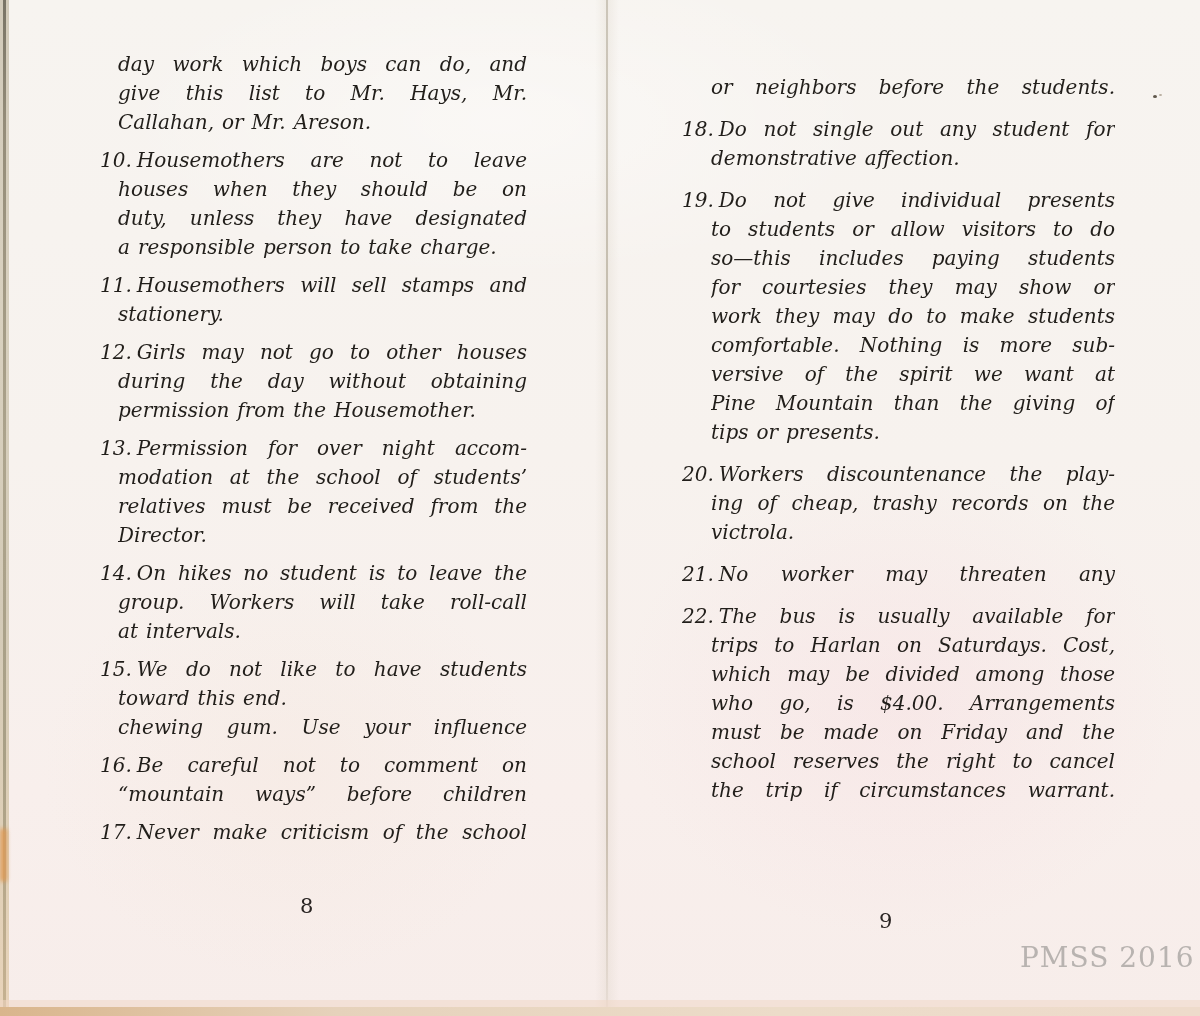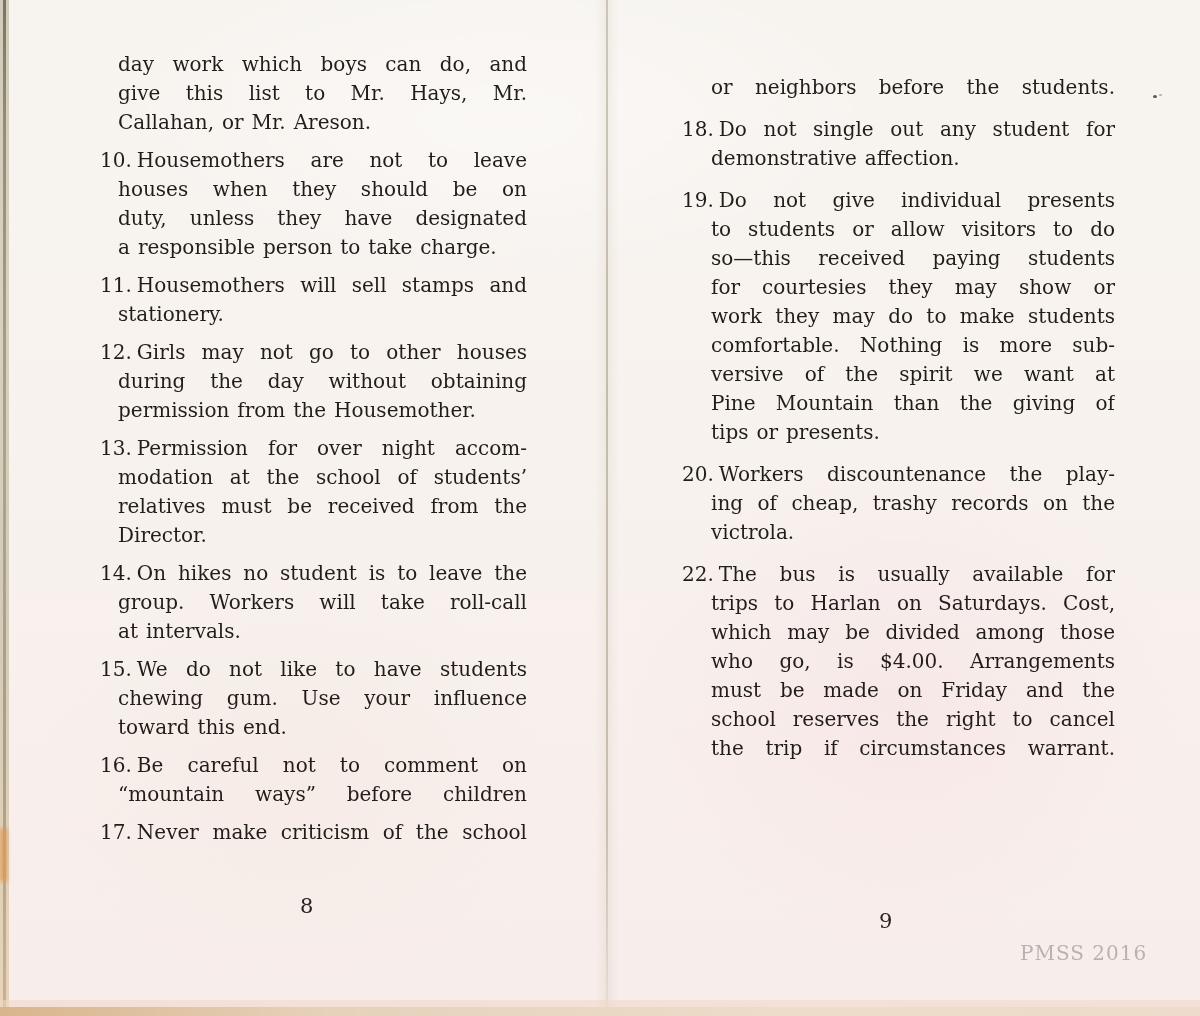--- a/index.html
+++ b/index.html
@@ -19,29 +19,29 @@
 
   .page-col { position:absolute; font-size:20px; }
   #col8 { left:100px; top:50px;  width:427px; }
   #col9 { left:682px; top:73px;  width:433px; }
 
   .item { margin-bottom:9px; }
   #col9 .item { margin-bottom:13px; }
   .cont { margin-left:18px; }
   #col9 .cont { margin-left:29px; }
 
-  .line { height:29px; line-height:29px; overflow:hidden; word-spacing:0.08em; }
+  .line { height:29px; line-height:29px; overflow:hidden; word-spacing:0.08em;font-style:italic; }
   .line.j { text-align:justify; text-align-last:justify; }
   .num { padding-right:5px; }
 
   .pageno { position:absolute; font-size:21px; color:#2a2523; }
   #pn8 { left:300px; top:894px; }
   #pn9 { left:879px; top:909px; }
 
-  #watermark { position:absolute; left:1020px; top:941px; font-size:20px;
+  #watermark { position:absolute; left:1020px; top:941px; font-size:28px;
     color:#b8b3b0; letter-spacing:1px; }
 
   .artifact { position:absolute; pointer-events:none; }
   #edge-left { left:0; top:0; width:9px; height:1016px; opacity:.75;
     background:linear-gradient(180deg,#c6bda8 0%,#cfc6b0 30%,#c8bea6 60%,#d8c6a6 85%,#e4cbaa 100%); }
   #edge-left-line { left:3px; top:0; width:3px; height:1016px; opacity:.9;
     background:linear-gradient(180deg,#6f6a5c 0%,#8d8571 12%,#a89f87 45%,#a39a80 75%,#c3ae8c 100%); }
   #edge-orange { left:0; top:828px; width:7px; height:54px; background:#e09a55;
     filter:blur(2px); border-radius:4px; opacity:.85; }
   #edge-bottom-soft { left:0; top:1000px; width:1200px; height:8px;
@@ -104,22 +104,22 @@
       <div class="item">
         <div class="line j"><span class="num">14.</span>On hikes no student is to leave the</div>
         <div class="cont">
           <div class="line j">group. Workers will take roll-call</div>
           <div class="line">at intervals.</div>
         </div>
       </div>
       <div class="item">
         <div class="line j"><span class="num">15.</span>We do not like to have students</div>
         <div class="cont">
+          <div class="line">toward this end.</div>
           <div class="line j">chewing gum. Use your influence</div>
-          <div class="line">toward this end.</div>
         </div>
       </div>
       <div class="item">
         <div class="line j"><span class="num">16.</span>Be careful not to comment on</div>
         <div class="cont">
           <div class="line j">“mountain ways” before children</div>
         </div>
       </div>
       <div class="item">
         <div class="line j"><span class="num">17.</span>Never make criticism of the school</div>
@@ -134,37 +134,38 @@
       <div class="item">
         <div class="line j"><span class="num">18.</span>Do not single out any student for</div>
         <div class="cont">
           <div class="line">demonstrative affection.</div>
         </div>
       </div>
       <div class="item">
         <div class="line j"><span class="num">19.</span>Do not give individual presents</div>
         <div class="cont">
           <div class="line j">to students or allow visitors to do</div>
-          <div class="line j">so—this received paying students</div>
+          <div class="line j">so—this includes paying students</div>
           <div class="line j">for courtesies they may show or</div>
           <div class="line j">work they may do to make students</div>
           <div class="line j">comfortable. Nothing is more sub-</div>
           <div class="line j">versive of the spirit we want at</div>
           <div class="line j">Pine Mountain than the giving of</div>
           <div class="line">tips or presents.</div>
         </div>
       </div>
       <div class="item">
         <div class="line j"><span class="num">20.</span>Workers discountenance the play-</div>
         <div class="cont">
           <div class="line j">ing of cheap, trashy records on the</div>
           <div class="line">victrola.</div>
         </div>
       </div>
       <div class="item">
+        <div class="line j"><span class="num">21.</span>No worker may threaten any</div>
       </div>
       <div class="item">
         <div class="line j"><span class="num">22.</span>The bus is usually available for</div>
         <div class="cont">
           <div class="line j">trips to Harlan on Saturdays. Cost,</div>
           <div class="line j">which may be divided among those</div>
           <div class="line j">who go, is $4.00. Arrangements</div>
           <div class="line j">must be made on Friday and the</div>
           <div class="line j">school reserves the right to cancel</div>
           <div class="line j">the trip if circumstances warrant.</div>

